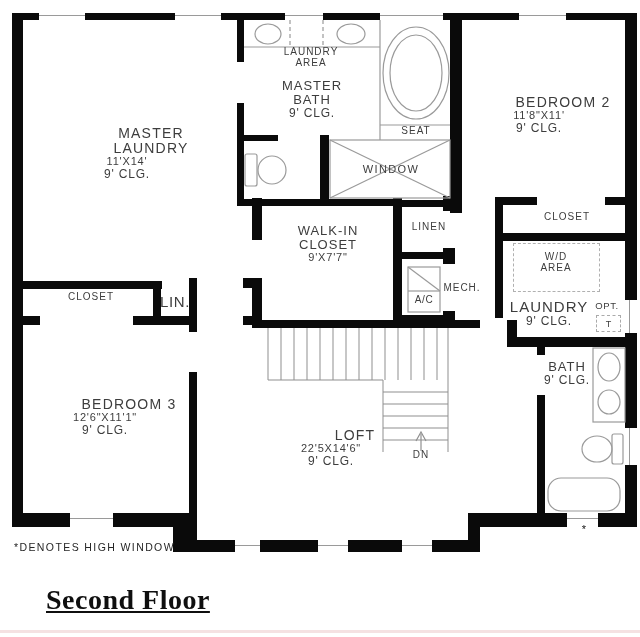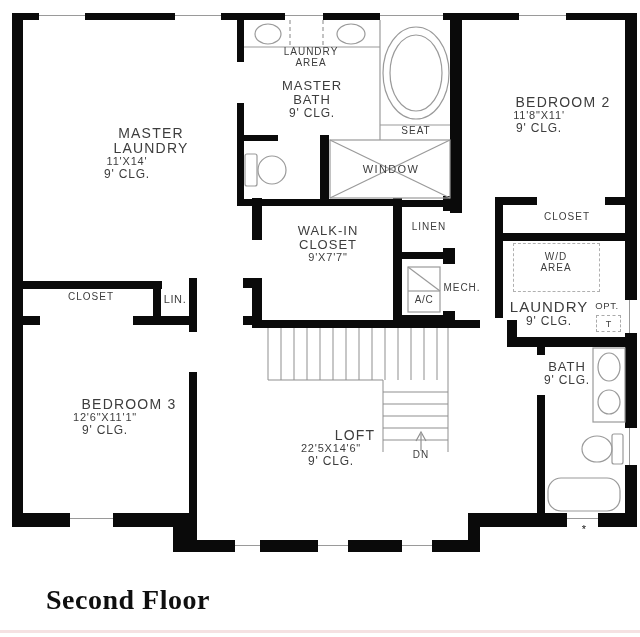--- a/index.html
+++ b/index.html
@@ -21,21 +21,21 @@
   .dim{font-size:11px;letter-spacing:0.8px;}
   .clg{font-size:12px;letter-spacing:0.8px;}
   .sm{font-size:10px;letter-spacing:1px;}
   .xs{font-size:10px;letter-spacing:0.6px;}
   .laundry-name{font-size:15px;letter-spacing:1px;}
   .dash{position:absolute;border:1.5px dashed #b0b0b0;}
   .optt{position:absolute;border:1px dashed #aaa;color:#3d3d3d;font-size:9px;
         display:flex;align-items:center;justify-content:center;}
   .footnote{position:absolute;left:14px;top:541px;font-size:10.5px;letter-spacing:1.4px;color:#262626;}
   .title{position:absolute;left:46px;top:584px;font-family:"Liberation Serif", serif;
-         font-weight:bold;font-size:28px;color:#0f0f0f;letter-spacing:0.5px;}
+         font-weight:bold;font-size:28px;color:#0f0f0f;letter-spacing:0.5px;text-decoration:underline;}
   .edge{position:absolute;left:0;top:630px;width:640px;height:3px;background:#f5e1e2;}
   .star{position:absolute;font-size:11px;color:#111;transform:translateX(-50%);}
 </style>
 </head>
 <body>
 
 <div class="page">
 
   <div class="w" style="left:12px;top:13px;width:625px;height:7px"></div>
   <div class="w" style="left:12px;top:13px;width:11px;height:514px"></div>
@@ -218,21 +218,21 @@
   <div class="lbl" style="left:328px;top:224px">
     <div class="rms">WALK-IN</div>
     <div class="rms">CLOSET</div>
     <div class="dim">9'X7'7"</div>
   </div>
 
   <div class="lbl sm" style="left:462px;top:283px">MECH.</div>
   <div class="lbl xs" style="left:424px;top:295px">A/C</div>
 
   <div class="lbl sm" style="left:91px;top:292px">CLOSET</div>
-  <div class="lbl xs" style="left:175px;top:294px;font-size:11px">LIN.</div>
+  <div class="lbl xs" style="left:175px;top:294px;font-size:15px">LIN.</div>
 
   <div class="lbl" style="left:105px;top:397px">
     <div class="rm">BEDROOM 3</div>
     <div class="dim">12'6"X11'1"</div>
     <div class="clg">9' CLG.</div>
   </div>
 
   <div class="lbl" style="left:331px;top:428px">
     <div class="rm">LOFT</div>
     <div class="dim">22'5X14'6"</div>
@@ -241,15 +241,16 @@
 
   <div class="lbl sm" style="left:421px;top:450px">DN</div>
 
   <div class="lbl" style="left:567px;top:360px">
     <div class="rms">BATH</div>
     <div class="clg">9' CLG.</div>
   </div>
 
   <div class="star" style="left:584px;top:523px">*</div>
 
+  <div class="footnote">*DENOTES HIGH WINDOW</div>
   <div class="title">Second Floor</div>
   <div class="edge"></div>
 </div>
 
 </body></html>

